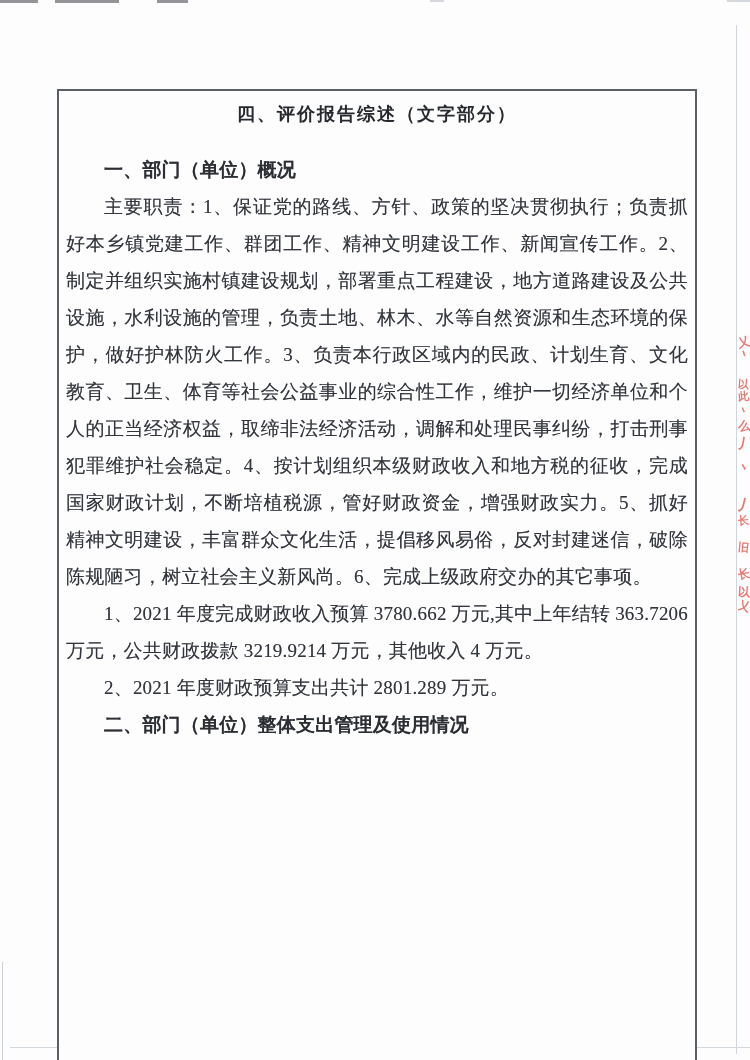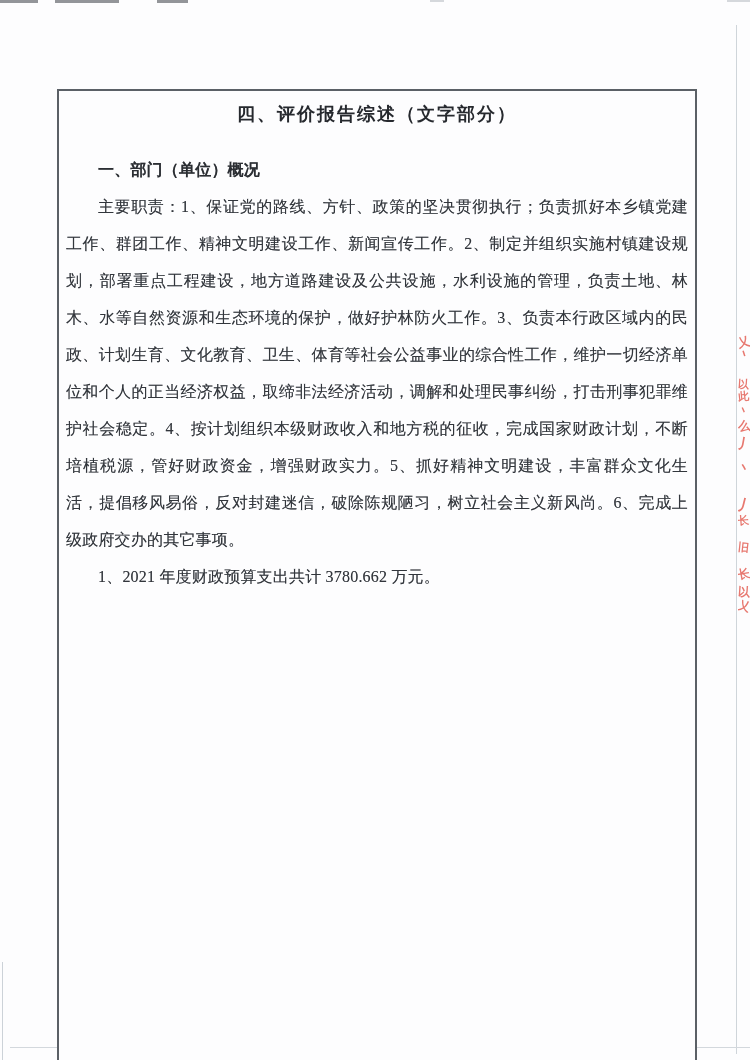--- a/index.html
+++ b/index.html
@@ -46,21 +46,21 @@
     height: 22px; line-height: 22px;
     text-align: center;
     font-size: 18px;
     font-weight: bold;
     letter-spacing: 2px;
     color: #26292e;
   }
 
   .report-body {
     margin: 26px 7px 0 7px;
-    font-size: 16px;
+    font-size: 19px;
     line-height: 37px;
     color: #32363c;
     text-align: justify;
     letter-spacing: 0.2px;
     text-shadow: 0 0 0.4px rgba(45,48,54,.45);
   }
   .report-body p {
     margin: 0;
     text-indent: 2em;
   }
@@ -93,21 +93,23 @@
 <div class="page-edge-right"></div>
 <div class="page-edge-bottom"></div>
 <div class="page-edge-left"></div>
 
 <div class="report-frame">
   <div class="report-title">四、评价报告综述（文字部分）</div>
 
   <div class="report-body">
     <p class="bold">一、部门（单位）概况</p>
     <p>主要职责：1、保证党的路线、方针、政策的坚决贯彻执行；负责抓好本乡镇党建工作、群团工作、精神文明建设工作、新闻宣传工作。2、制定并组织实施村镇建设规划，部署重点工程建设，地方道路建设及公共设施，水利设施的管理，负责土地、林木、水等自然资源和生态环境的保护，做好护林防火工作。3、负责本行政区域内的民政、计划生育、文化教育、卫生、体育等社会公益事业的综合性工作，维护一切经济单位和个人的正当经济权益，取缔非法经济活动，调解和处理民事纠纷，打击刑事犯罪维护社会稳定。4、按计划组织本级财政收入和地方税的征收，完成国家财政计划，不断培植税源，管好财政资金，增强财政实力。5、抓好精神文明建设，丰富群众文化生活，提倡移风易俗，反对封建迷信，破除陈规陋习，树立社会主义新风尚。6、完成上级政府交办的其它事项。</p>
-    <p>1、2021 年度财政预算支出共计 3780.662 万元。</p>
+    <p>1、2021 年度完成财政收入预算 3780.662 万元,其中上年结转 363.7206 万元，公共财政拨款 3219.9214 万元，其他收入 4 万元。</p>
+    <p>2、2021 年度财政预算支出共计 2801.289 万元。</p>
+    <p class="bold">二、部门（单位）整体支出管理及使用情况</p>
   </div>
 </div>
 
 <div class="red-marks">
     <span style="top: 334px; font-size: 12px; transform: rotate(-12deg); color: rgb(226, 88, 77);">乂</span>
     <span style="top: 347px; font-size: 12px; transform: rotate(18deg); color: rgb(226, 88, 77);">丶</span>
     <span style="top: 377px; font-size: 11px; transform: rotate(4deg); color: rgb(226, 88, 77);">以</span>
     <span style="top: 389px; font-size: 11px; transform: rotate(-6deg); color: rgb(226, 88, 77);">此</span>
     <span style="top: 404px; font-size: 11px; transform: rotate(12deg); color: rgb(226, 88, 77);">丶</span>
     <span style="top: 418px; font-size: 12px; transform: rotate(-8deg); color: rgb(226, 88, 77);">么</span>

